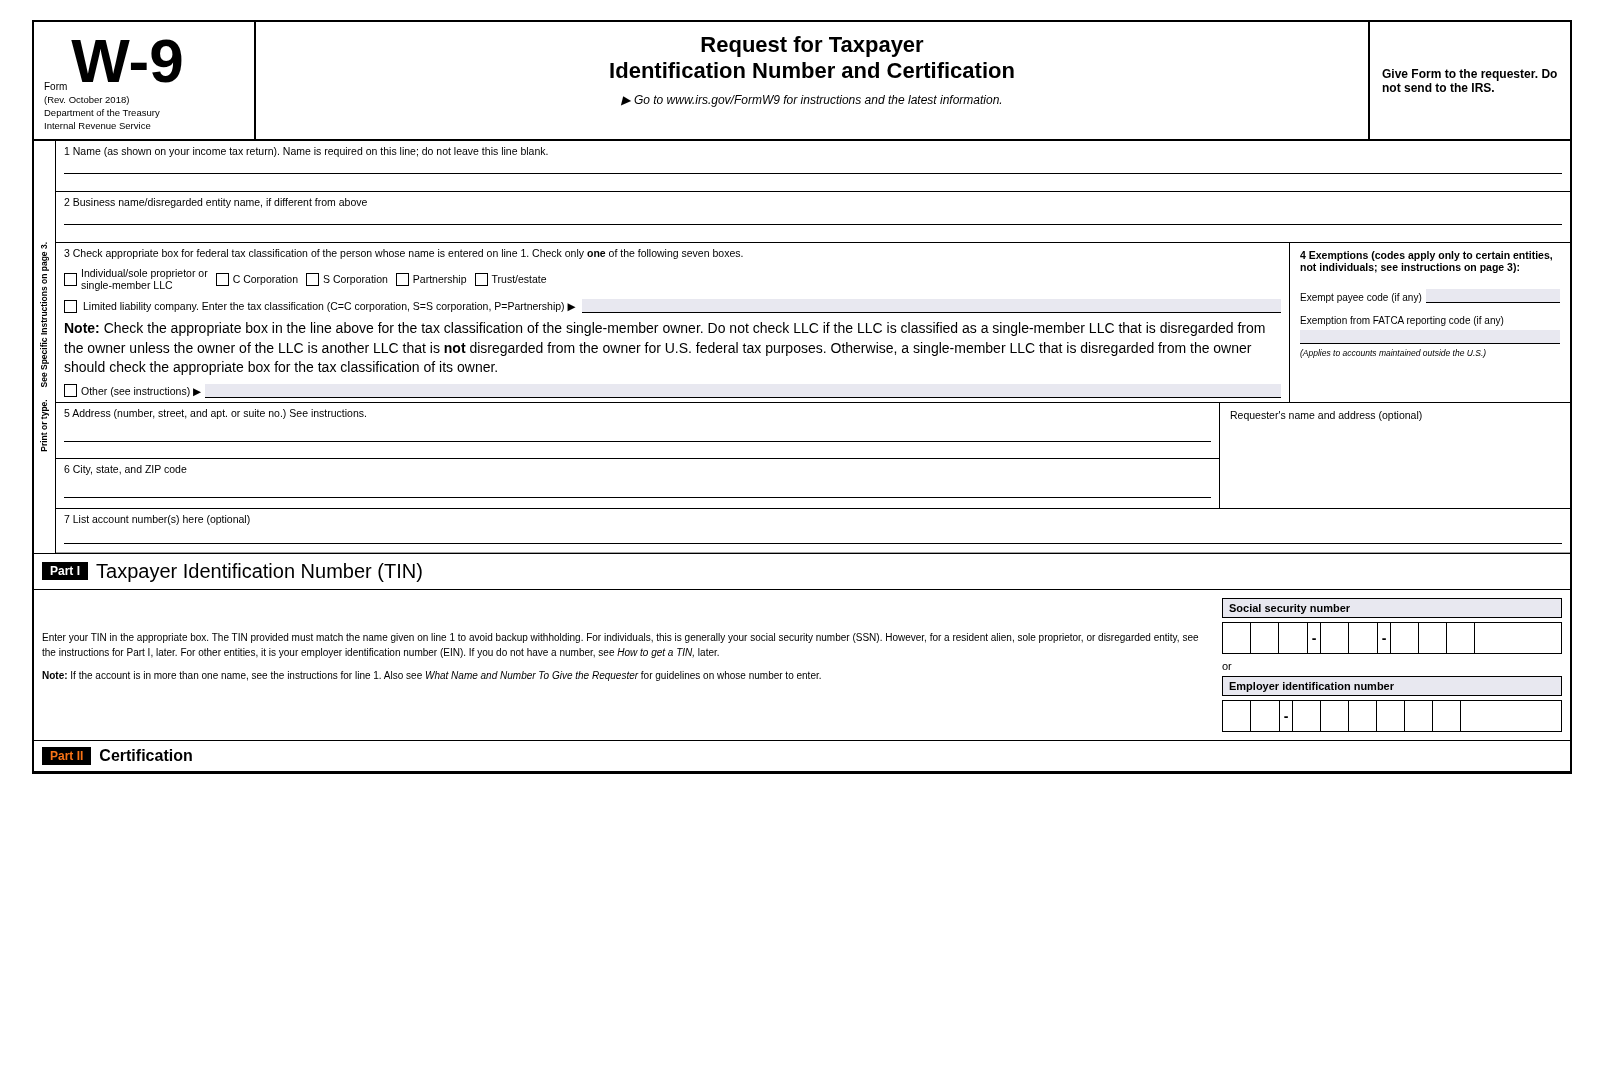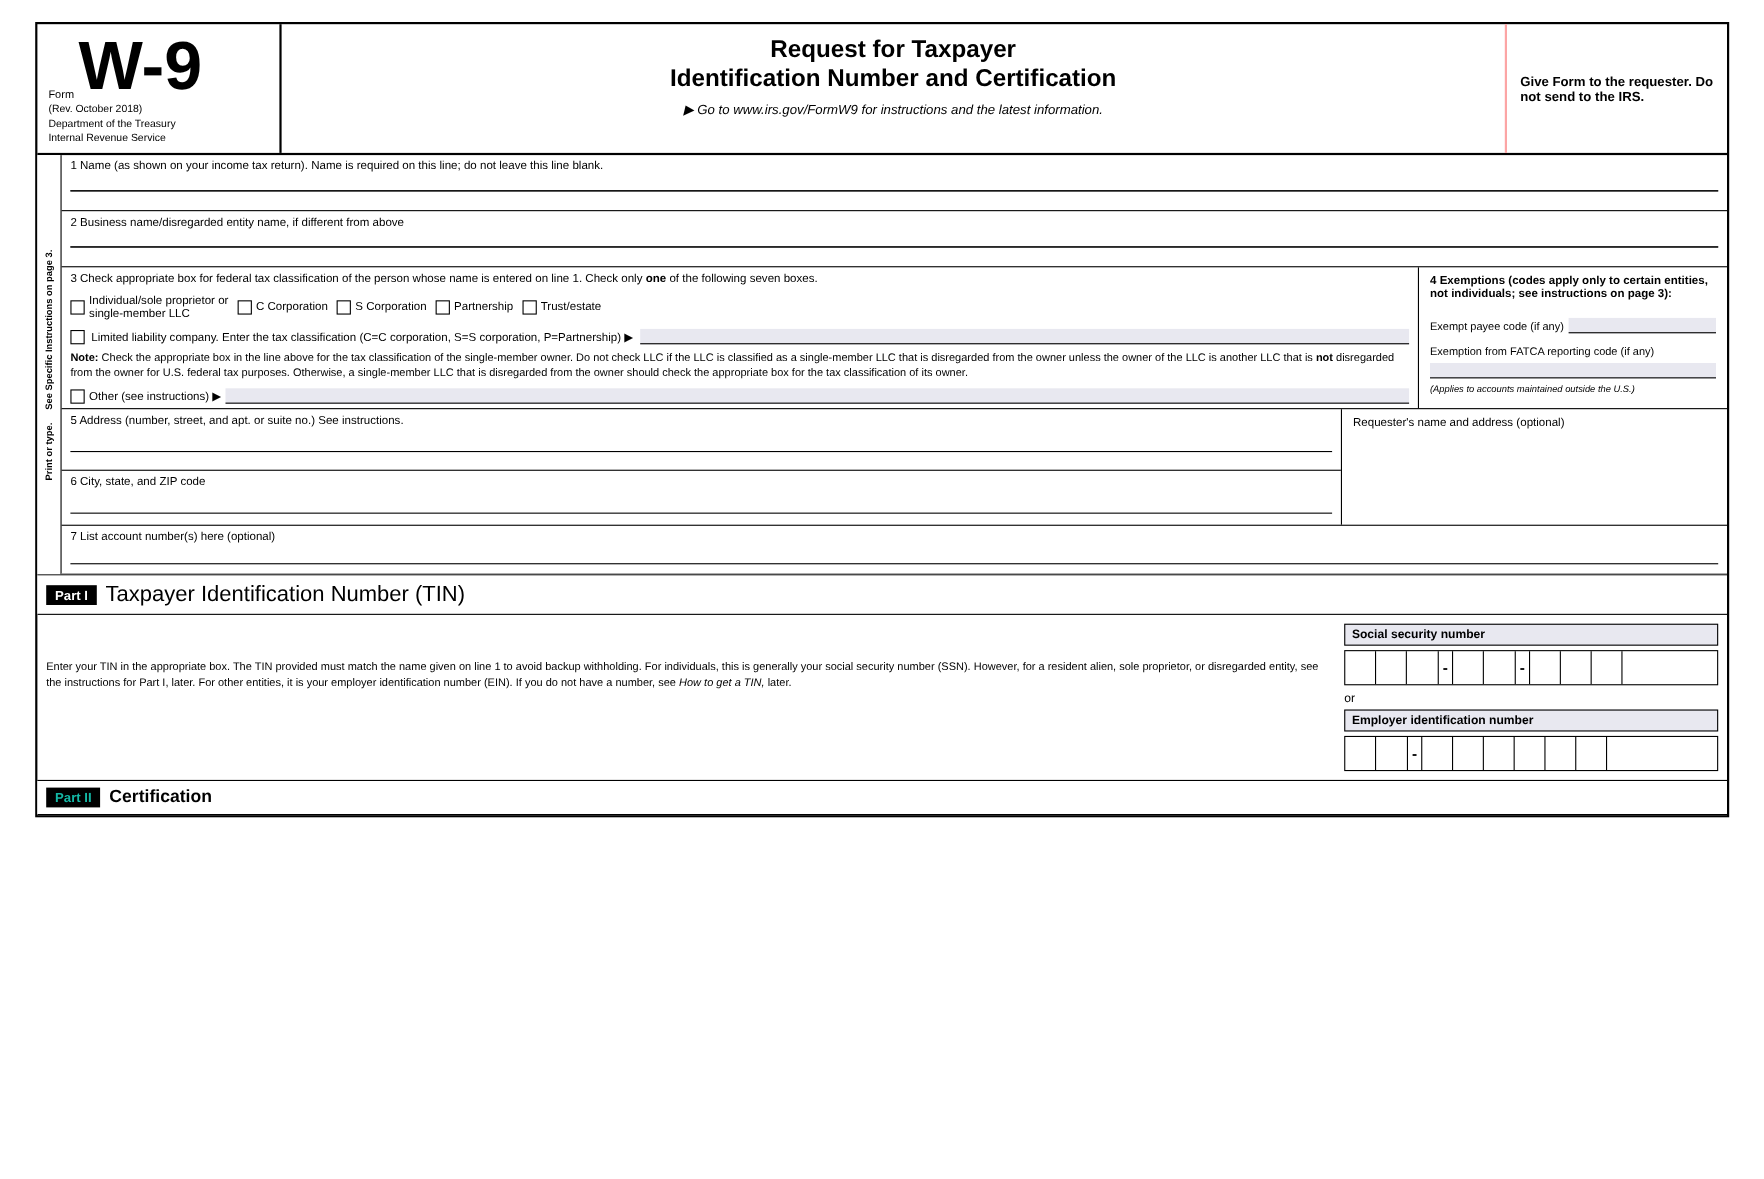--- a/index.html
+++ b/index.html
@@ -43,21 +43,21 @@
       gap: 4px;
     }
     .header-left p {
       font-size: 9.5px;
       margin-top: 2px;
     }
     .header-center {
       flex: 1;
       text-align: center;
       padding: 10px;
-      border-right: 2px solid #fca5a5;
+      border-right: 2px solid #000000;
     }
     .header-center h1 {
       font-size: 22px;
       font-weight: bold;
       line-height: 1.2;
     }
     .header-center p {
       font-size: 12px;
       margin-top: 6px;
     }
@@ -164,21 +164,21 @@
       gap: 6px;
       font-size: 10.5px;
     }
     .llc-line {
       flex: 1;
       border-bottom: 1px solid #000;
       height: 1px;
       background: #000;
     }
     .note-text {
-      font-size: 10px;
+      font-size: 14px;
       margin-top: 6px;
       line-height: 1.4;
     }
     .note-text strong {
       font-weight: bold;
     }
     .other-row {
       display: flex;
       align-items: center;
       margin-top: 6px;
@@ -359,21 +359,21 @@
     .part2-header {
       display: flex;
       align-items: center;
       gap: 8px;
       padding: 6px 8px;
       border-bottom: 1px solid #000;
       background: #fff;
     }
     .part2-badge {
       background: #000;
-      color: #14b8a6;
+      color: #f97316;
       font-weight: bold;
       font-size: 12px;
       padding: 2px 8px;
     }
     .part2-title {
       font-size: 16px;
       font-weight: bold;
     }
   </style>
 </head>
@@ -514,20 +514,23 @@
 
   <div class="part-header">
     <span class="part-badge">Part I</span>
     <span class="part-title">Taxpayer Identification Number (TIN)</span>
   </div>
   <div class="part1-body">
     <div class="part1-text">
       <p>
         <span>Enter your TIN in the appropriate box. The TIN provided must match the name given on line 1 to avoid backup withholding. For individuals, this is generally your social security number (SSN). However, for a resident alien, sole proprietor, or disregarded entity, see the instructions for Part I, later. For other entities, it is your employer identification number (EIN). If you do not have a number, see </span><em>How to get a TIN,</em><span> later.</span>
       </p>
+      <p style="margin-top:8px;">
+        <strong>Note:</strong><span> If the account is in more than one name, see the instructions for line 1. Also see </span><em>What Name and Number To Give the Requester</em><span> for guidelines on whose number to enter.</span>
+      </p>
     </div>
     <div class="part1-right">
 
       <div class="tin-box-label">Social security number</div>
       <div class="ssn-grid">
         <div class="ssn-cells">
           <span class="ssn-cell"></span>
           <span class="ssn-cell"></span>
           <span class="ssn-cell"></span>
         </div>

